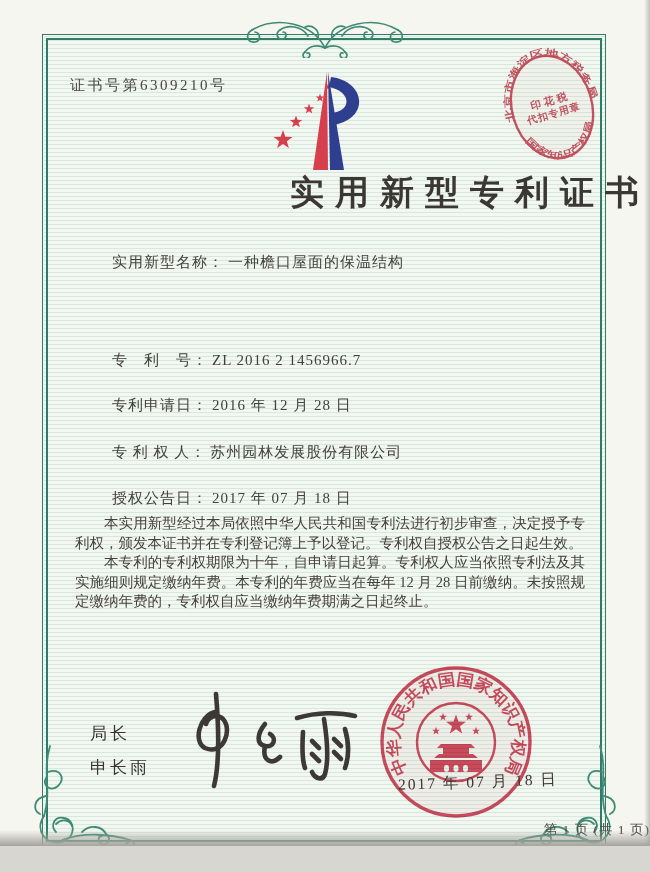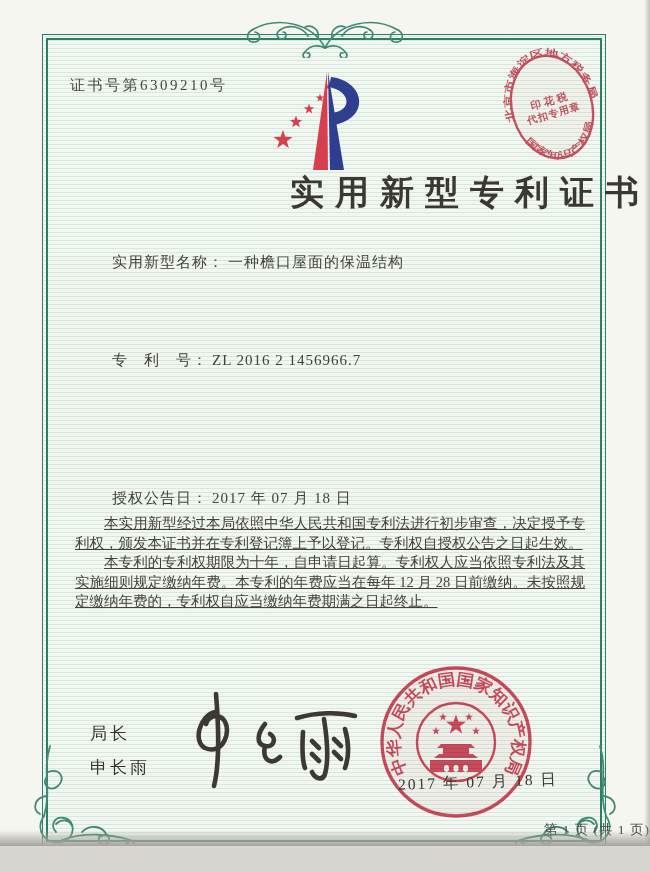--- a/index.html
+++ b/index.html
@@ -43,21 +43,21 @@
   .field{
     position:absolute;left:72px;font-size:15px;color:#45403b;
     letter-spacing:1px;white-space:nowrap;margin-left:40px;
   }
   .field .flabel{margin-right:4px;}
   .f0{top:253px}.f1{top:306px}.f2{top:351px}.f3{top:396px}.f4{top:443px}.f5{top:489px}
   .body-text{
     position:absolute;left:75px;top:514px;width:510px;
     font-size:14.5px;line-height:19.6px;text-align:justify;color:#46403a;
   }
-  .body-text p{margin:0;text-indent:2em;text-decoration:underline;}
+  .body-text p{margin:0;text-indent:2em;}
   .officer-title{
     position:absolute;left:90px;top:722px;font-size:17px;letter-spacing:3px;
     color:#38332f;font-family:"Liberation Sans","DejaVu Sans",sans-serif;
   }
   .officer-name{
     position:absolute;left:90px;top:756px;font-size:17px;letter-spacing:3px;
     color:#38332f;font-family:"Liberation Sans","DejaVu Sans",sans-serif;
   }
   .signature{position:absolute;left:185px;top:686px;}
   .seal{position:absolute;left:374px;top:660px;mix-blend-mode:multiply;}
@@ -152,20 +152,26 @@
     </g>
   </svg>
 
   <div class="title">实用新型专利证书</div>
 
   <div class="field f0">
     <span class="flabel">实用新型名称：</span><span class="fvalue">一种檐口屋面的保温结构</span>
   </div>
   <div class="field f2">
     <span class="flabel">专　利　号：</span><span class="fvalue">ZL 2016 2 1456966.7</span>
+  </div>
+  <div class="field f3">
+    <span class="flabel">专利申请日：</span><span class="fvalue">2016 年 12 月 28 日</span>
+  </div>
+  <div class="field f4">
+    <span class="flabel">专 利 权 人：</span><span class="fvalue">苏州园林发展股份有限公司</span>
   </div>
   <div class="field f5">
     <span class="flabel">授权公告日：</span><span class="fvalue">2017 年 07 月 18 日</span>
   </div>
 
   <div class="body-text">
     <p>本实用新型经过本局依照中华人民共和国专利法进行初步审查，决定授予专利权，颁发本证书并在专利登记簿上予以登记。专利权自授权公告之日起生效。</p>
     <p>本专利的专利权期限为十年，自申请日起算。专利权人应当依照专利法及其实施细则规定缴纳年费。本专利的年费应当在每年 12 月 28 日前缴纳。未按照规定缴纳年费的，专利权自应当缴纳年费期满之日起终止。</p>
   </div>
 

